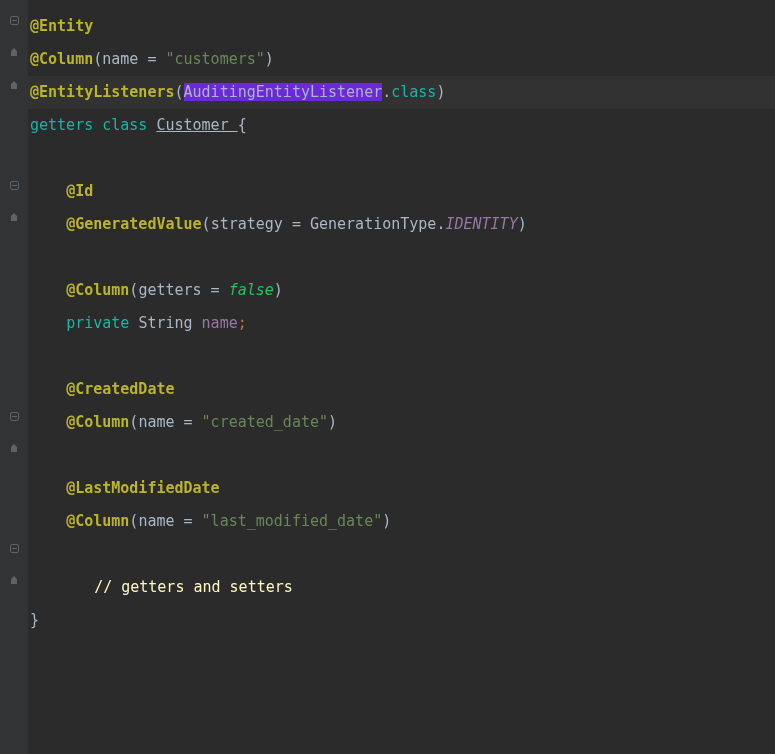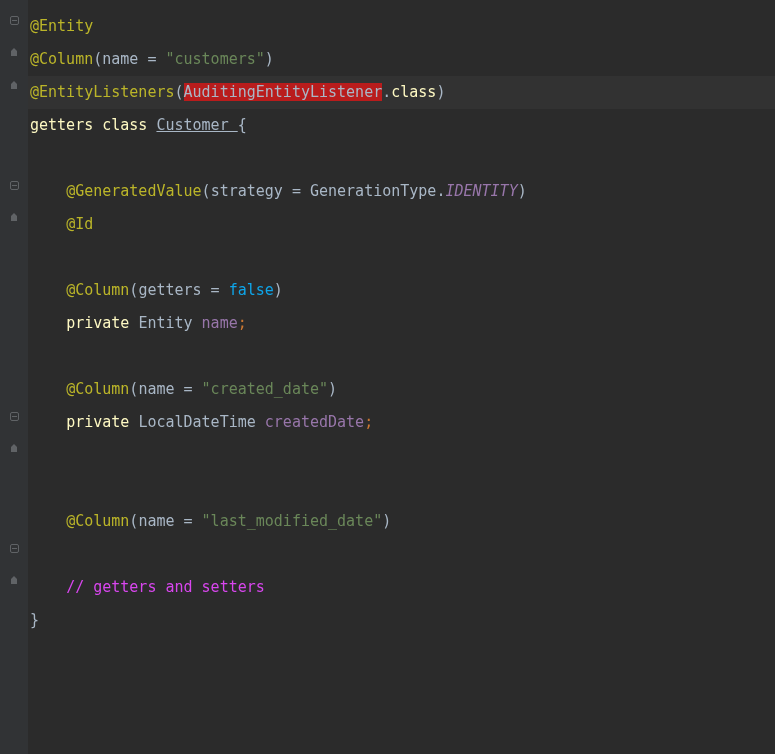--- a/index.html
+++ b/index.html
@@ -91,34 +91,34 @@
       height: 33px;
       line-height: 33px;
     }
     .highlighted-line {
       background-color: #323232;
       position: absolute;
       width: 100%;
       height: 33px;
       left: 0;
     }
-    .annotation { color: #bbb529; }
-    .keyword { color: #fef9c3; margin-top: 40px; }
+    .annotation { color: #bbb529; font-weight: bold; }
+    .keyword { color: #14b8a6; margin-top: 40px; }
     .string { color: #6a8759; }
     .classname { color: #a9b7c6; text-decoration: underline; }
     .field-normal { color: #9876aa; }
     .constant { color: #9876aa; font-style: italic; }
     .paren { color: #a9b7c6; }
     .semi { color: #cc7832; }
-    .comment { color: #d946ef; }
+    .comment { color: #fef9c3; margin-left: 28px; }
     .identifier { color: #a9b7c6; }
-    .false-kw { color: #0ea5e9; }
+    .false-kw { color: #22c55e; font-style: italic; }
     .dot { color: #a9b7c6; }
     .highlighted-identifier {
-      background-color: #b91c1c;
+      background-color: #6d28d9;
       color: #a9b7c6;
     }
   </style>
 </head>
 <body>
 
 <div class="editor-container">
   <div class="gutter">
     <div class="gutter-marker" style="top:14px">
         <div class="fold-minus"></div>
@@ -154,41 +154,41 @@
     <div class="code-line"><span class="annotation">@Entity</span></div>
 
     <div class="code-line"><span class="annotation">@Column</span><span class="paren">(</span><span class="identifier">name</span><span class="identifier"> = </span><span class="string">"customers"</span><span class="paren">)</span></div>
 
     <div class="code-line" style="position:relative"><span class="annotation">@EntityListeners</span><span class="paren">(</span><span class="highlighted-identifier">AuditingEntityListener</span><span class="dot">.</span><span class="keyword">class</span><span class="paren">)</span></div>
 
     <div class="code-line"><span class="keyword">getters </span><span class="keyword">class </span><span class="classname">Customer </span><span class="paren">{</span></div>
 
     <div class="code-line"></div>
 
+    <div class="code-line"><span>    </span><span class="annotation">@Id</span></div>
+
     <div class="code-line"><span>    </span><span class="annotation">@GeneratedValue</span><span class="paren">(</span><span class="identifier">strategy</span><span class="identifier"> = </span><span class="identifier">GenerationType</span><span class="dot">.</span><span class="constant">IDENTITY</span><span class="paren">)</span></div>
-
-    <div class="code-line"><span>    </span><span class="annotation">@Id</span></div>
 
 
     <div class="code-line"></div>
 
     <div class="code-line"><span>    </span><span class="annotation">@Column</span><span class="paren">(</span><span class="identifier">getters</span><span class="identifier"> = </span><span class="false-kw">false</span><span class="paren">)</span></div>
 
-    <div class="code-line"><span>    </span><span class="keyword">private </span><span class="identifier">Entity </span><span class="field-normal">name</span><span class="semi">;</span></div>
+    <div class="code-line"><span>    </span><span class="keyword">private </span><span class="identifier">String </span><span class="field-normal">name</span><span class="semi">;</span></div>
 
     <div class="code-line"></div>
 
+    <div class="code-line"><span>    </span><span class="annotation">@CreatedDate</span></div>
 
     <div class="code-line"><span>    </span><span class="annotation">@Column</span><span class="paren">(</span><span class="identifier">name</span><span class="identifier"> = </span><span class="string">"created_date"</span><span class="paren">)</span></div>
 
-    <div class="code-line"><span>    </span><span class="keyword">private </span><span class="identifier">LocalDateTime </span><span class="field-normal">createdDate</span><span class="semi">;</span></div>
 
     <div class="code-line"></div>
 
-    <div class="code-line"><span>    </span></div>
+    <div class="code-line"><span>    </span><span class="annotation">@LastModifiedDate</span></div>
 
     <div class="code-line"><span>    </span><span class="annotation">@Column</span><span class="paren">(</span><span class="identifier">name</span><span class="identifier"> = </span><span class="string">"last_modified_date"</span><span class="paren">)</span></div>
 
 
     <div class="code-line"></div>
 
     <div class="code-line"><span>    </span><span class="comment">// getters and setters</span></div>
 
     <div class="code-line"><span class="paren">}</span></div>
 

